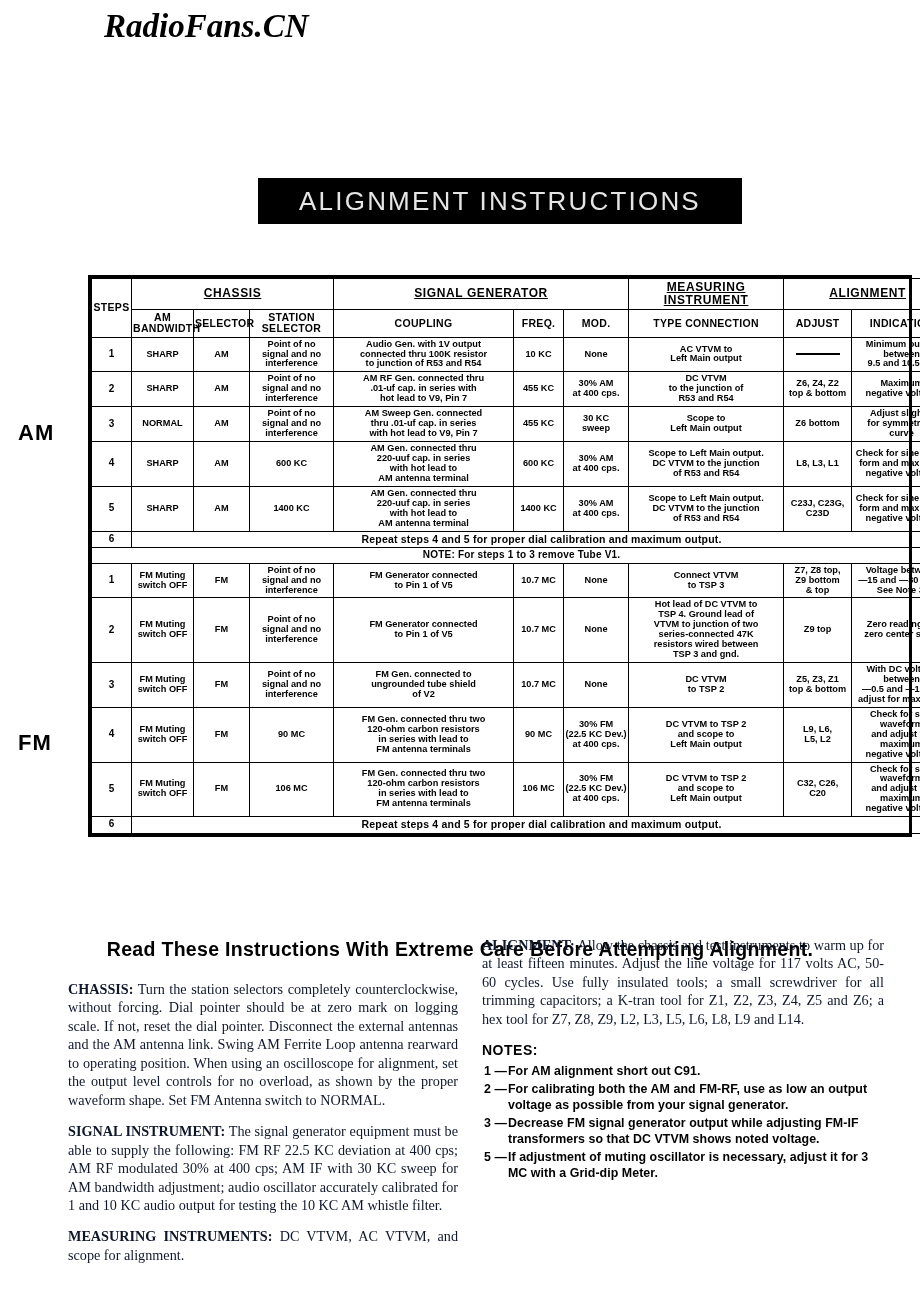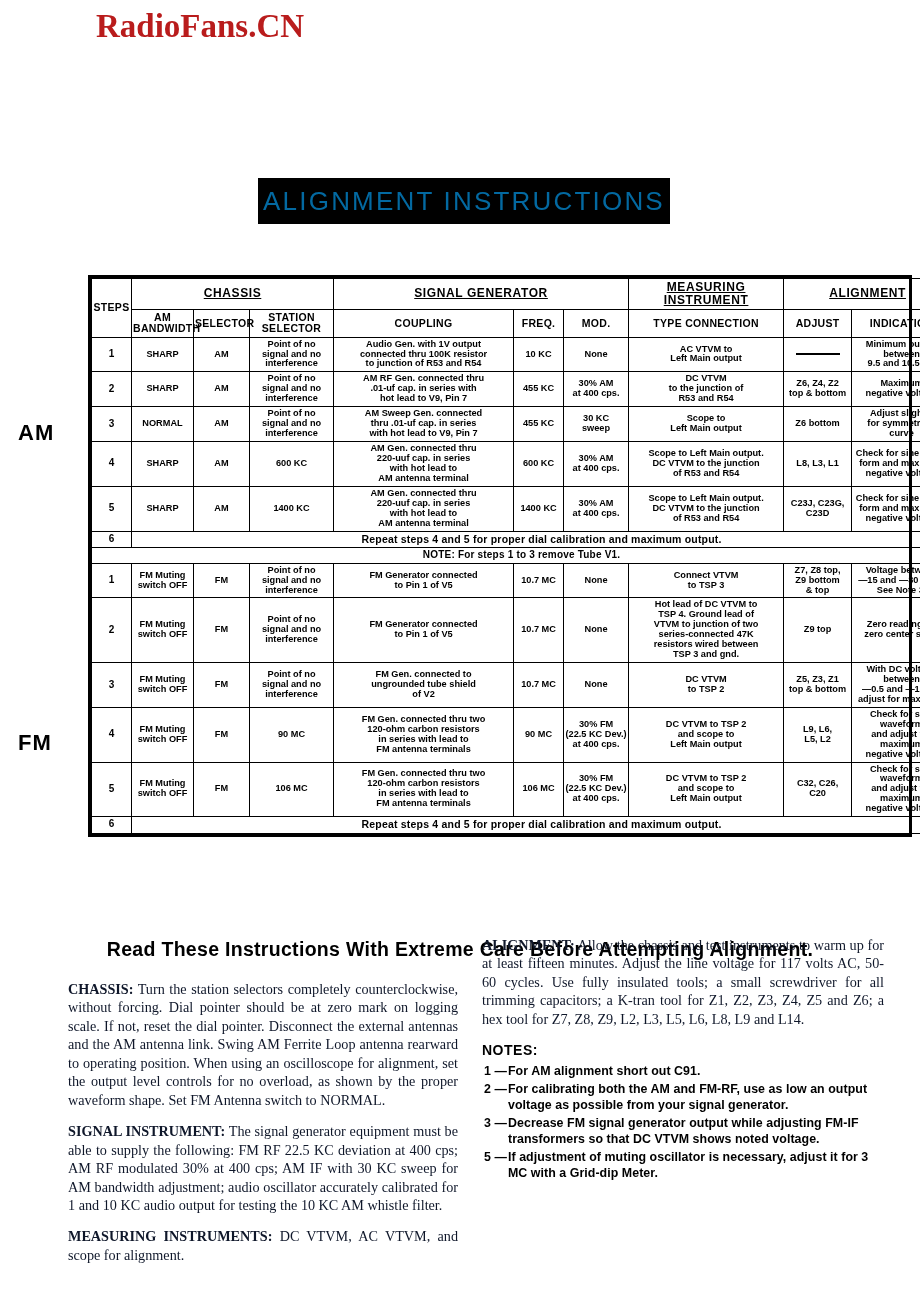--- a/index.html
+++ b/index.html
@@ -9,26 +9,27 @@
     height: 1302px;
     background: #ffffff;
     font-family: "Liberation Serif", serif;
     position: relative;
     overflow: hidden;
   }
 
   
   .wm-logo {
     position: absolute;
-    left: 96px;
+    left: 104px;
     top: 8px;
     font-family: "Liberation Serif", serif;
+    font-style: italic;
     font-weight: bold;
     font-size: 33px;
-    color: #b91c1c;
+    color: #000000;
     letter-spacing: 0px;
   }
   .wm-faint {
     position: absolute;
     left: 225px;
     top: 598px;
     width: 540px;
     text-align: center;
     font-family: "Liberation Sans", sans-serif;
     font-size: 40px;
@@ -36,24 +37,24 @@
     letter-spacing: 2px;
     pointer-events: none;
     z-index: 0;
   }
 
   
   .banner {
     position: absolute;
     left: 258px;
     top: 178px;
-    width: 412px;
+    width: 484px;
     height: 46px;
     background: #000000;
-    color: #0369a1;
+    color: #e5e5e5;
     font-family: "Liberation Sans", sans-serif;
     font-size: 26px;
     letter-spacing: 2.2px;
     display: flex;
     align-items: center;
     justify-content: center;
   }
 
   
   .side-label {

